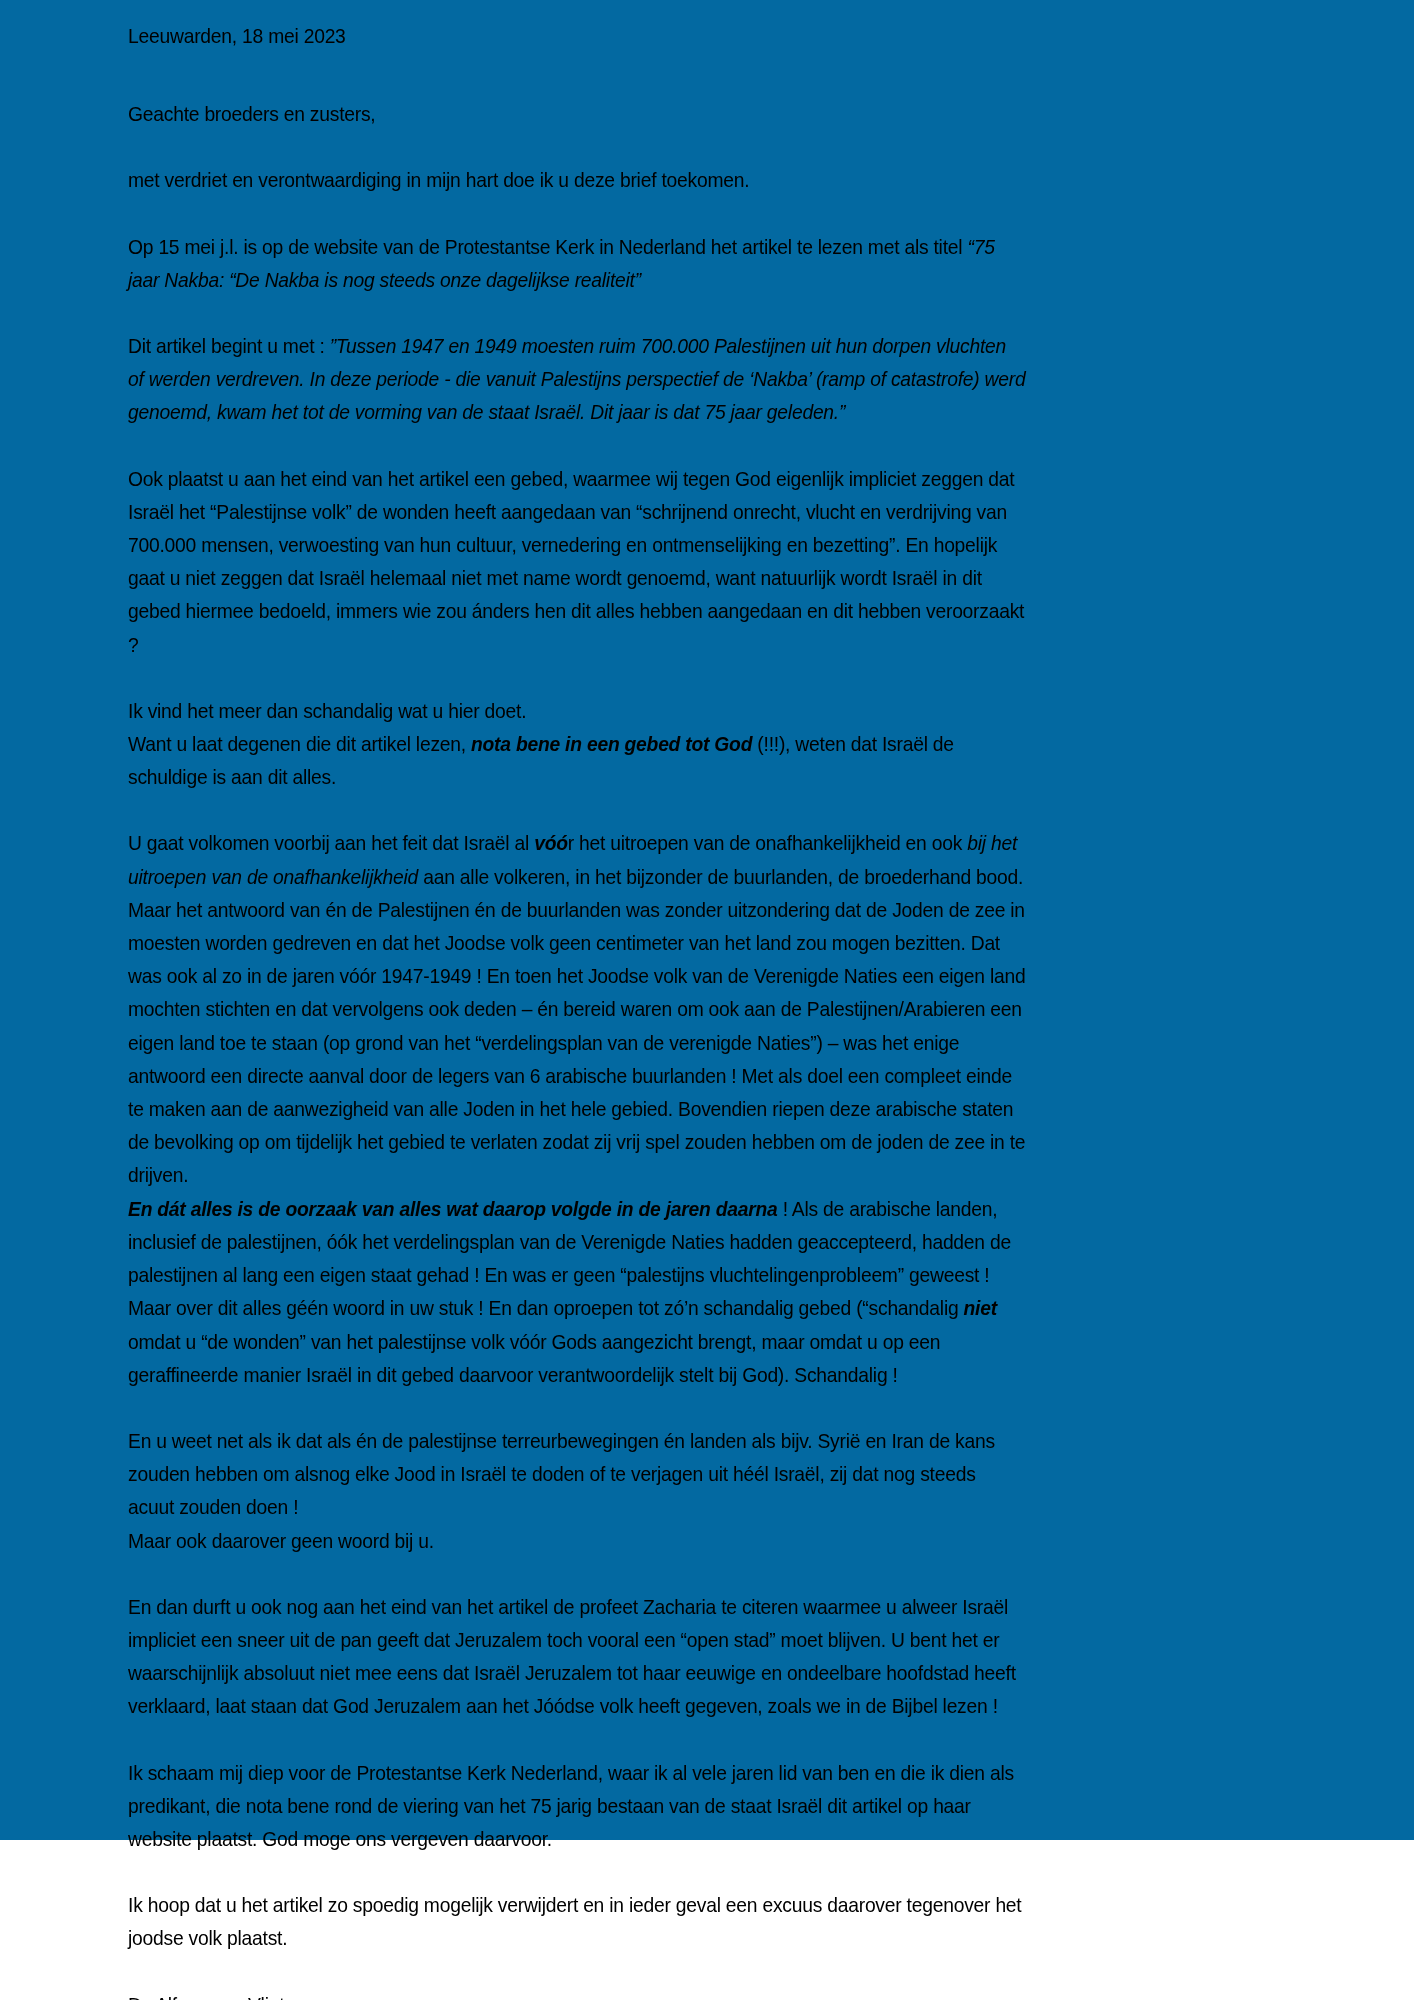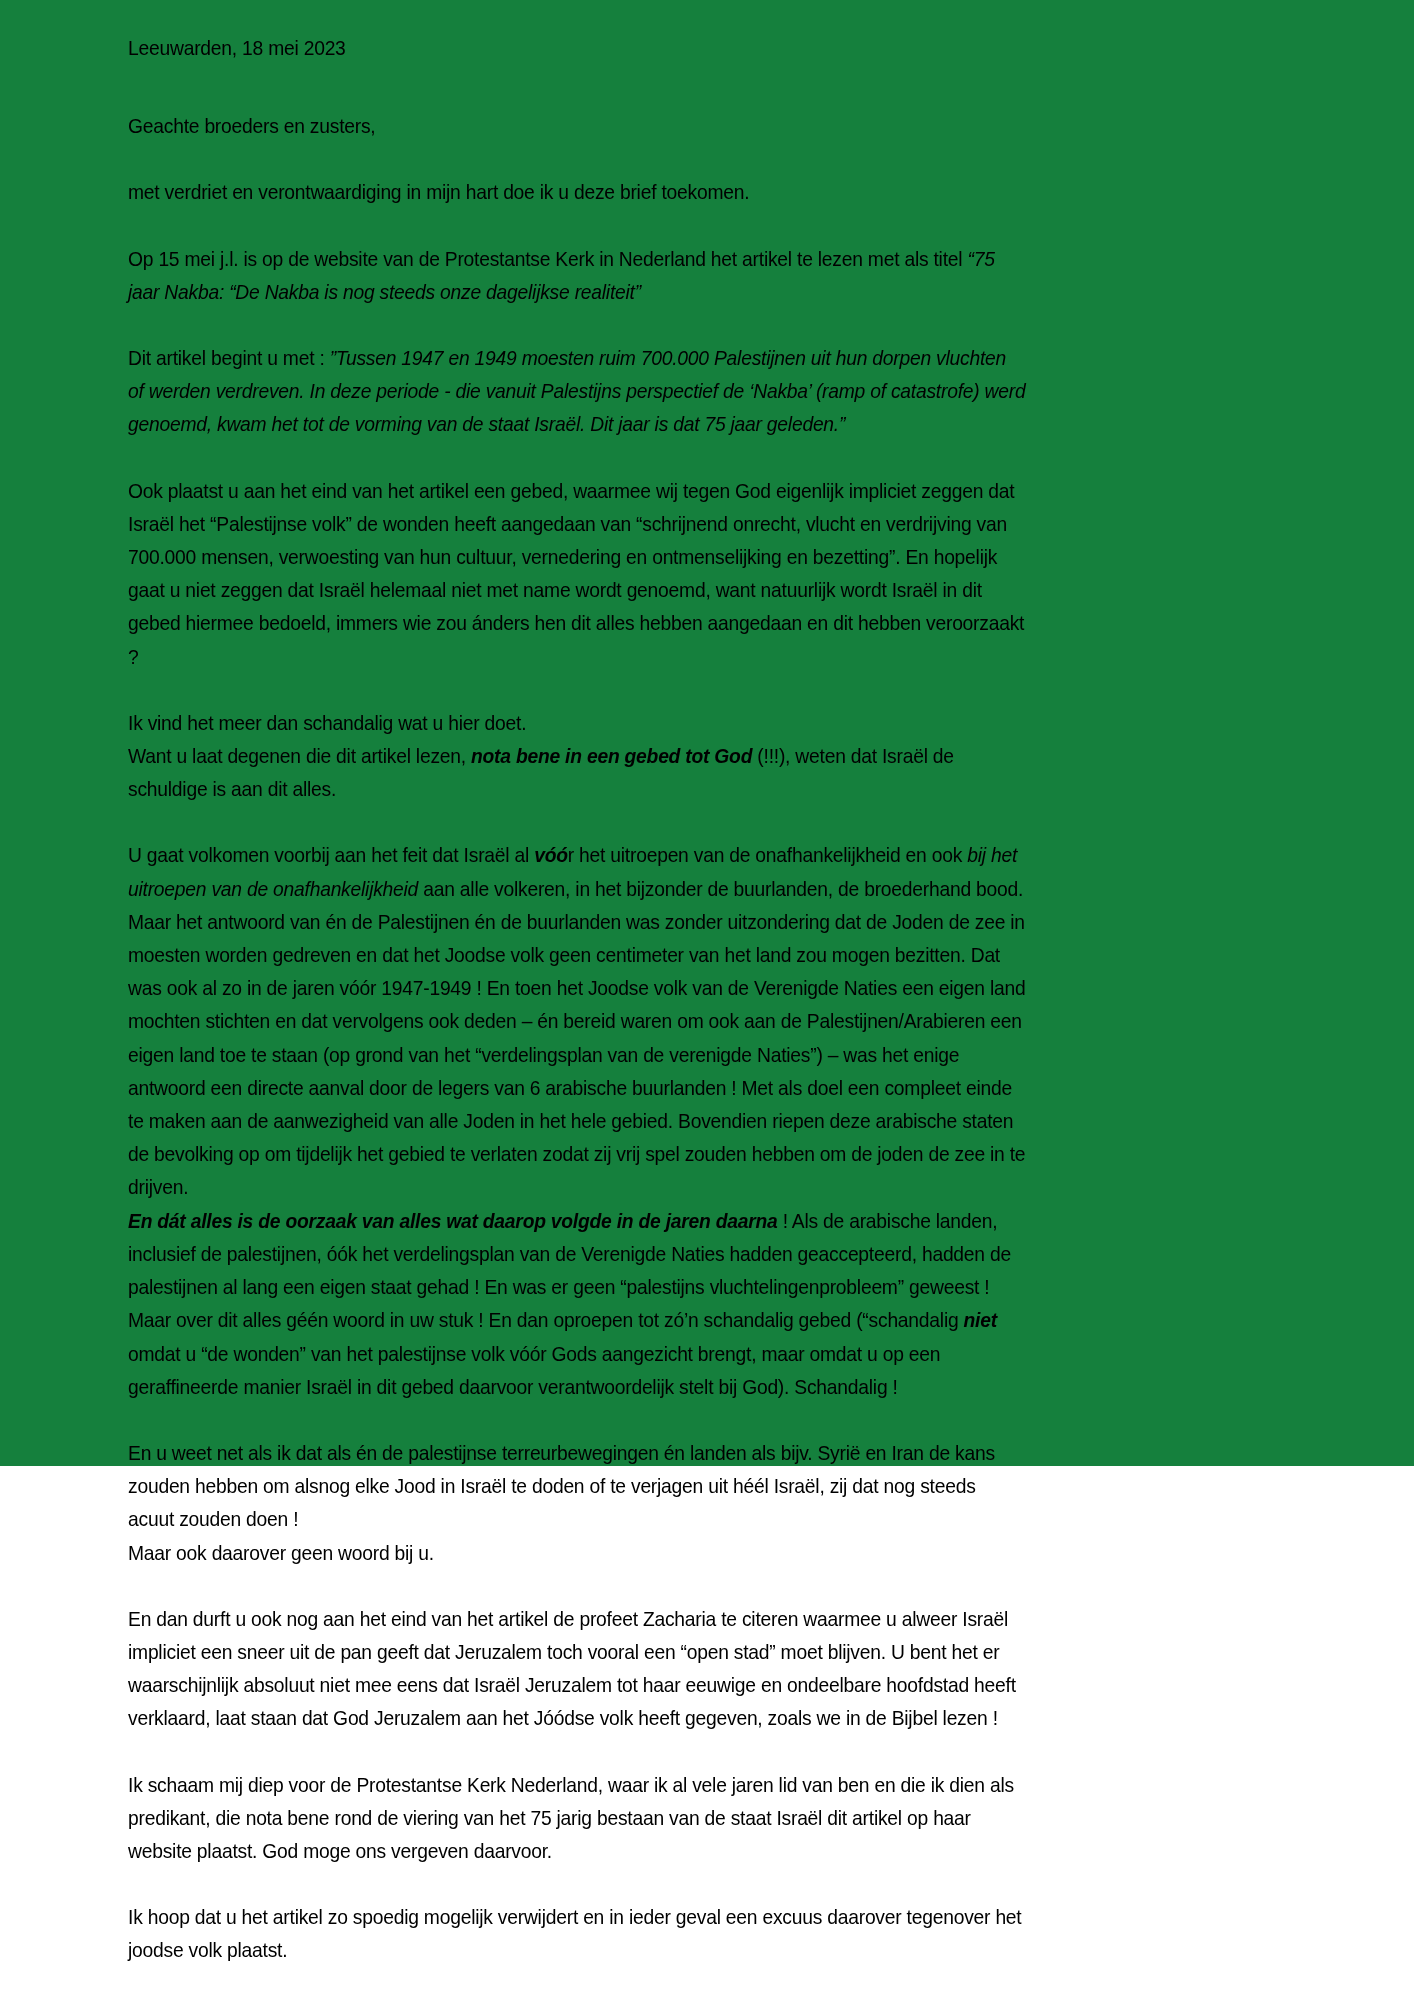--- a/index.html
+++ b/index.html
@@ -10,24 +10,24 @@
   body {
     width: 1414px;
     height: 2000px;
     font-family: "Liberation Sans", "DejaVu Sans", sans-serif;
     color: #000000;
     overflow: hidden;
   }
   .page {
     position: relative;
     width: 1414px;
-    height: 1466px;
-    background: #15803d;
+    height: 1840px;
+    background: #0369a1;
     box-sizing: border-box;
-    padding: 32px 120px 0 128px;
+    padding: 20px 120px 0 128px;
   }
   .letter {
     font-size: 20.4px;
     line-height: 33.2px;
     letter-spacing: -0.24px;
     width: 950px;
     transform: scaleX(0.945);
     transform-origin: left top;
   }
   .block {

